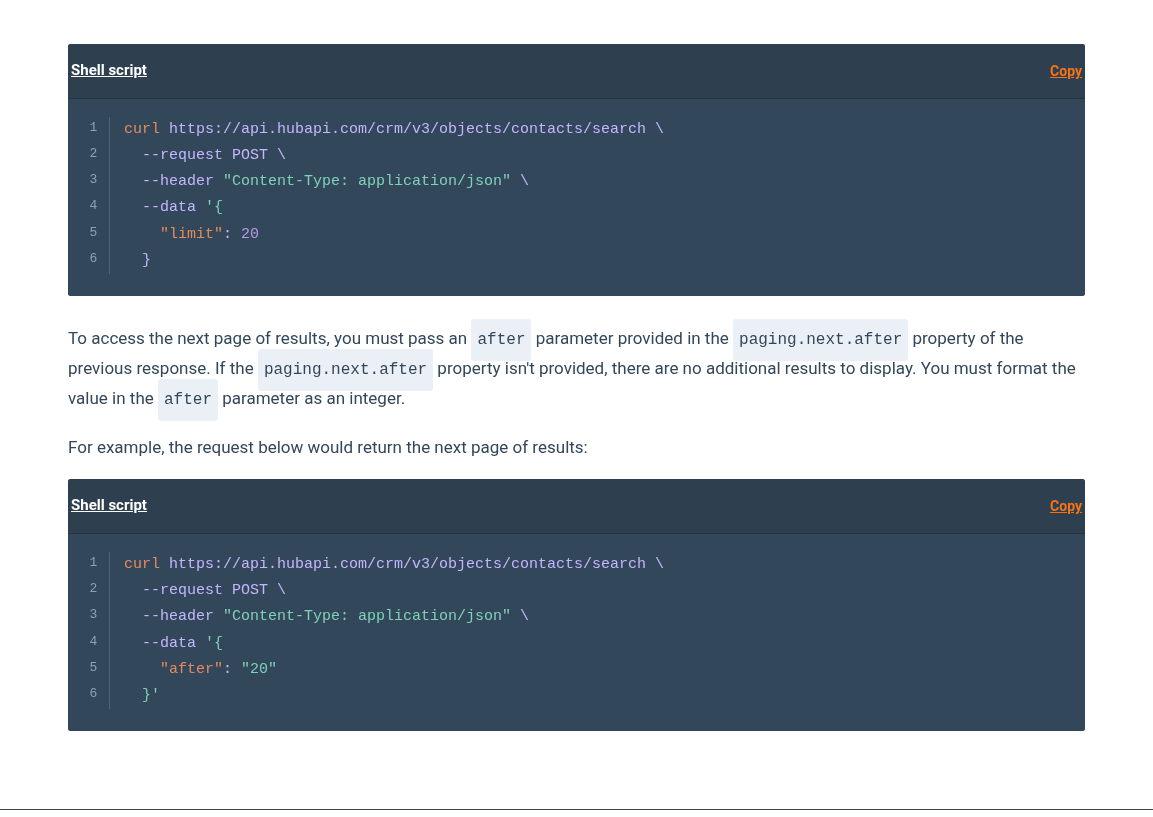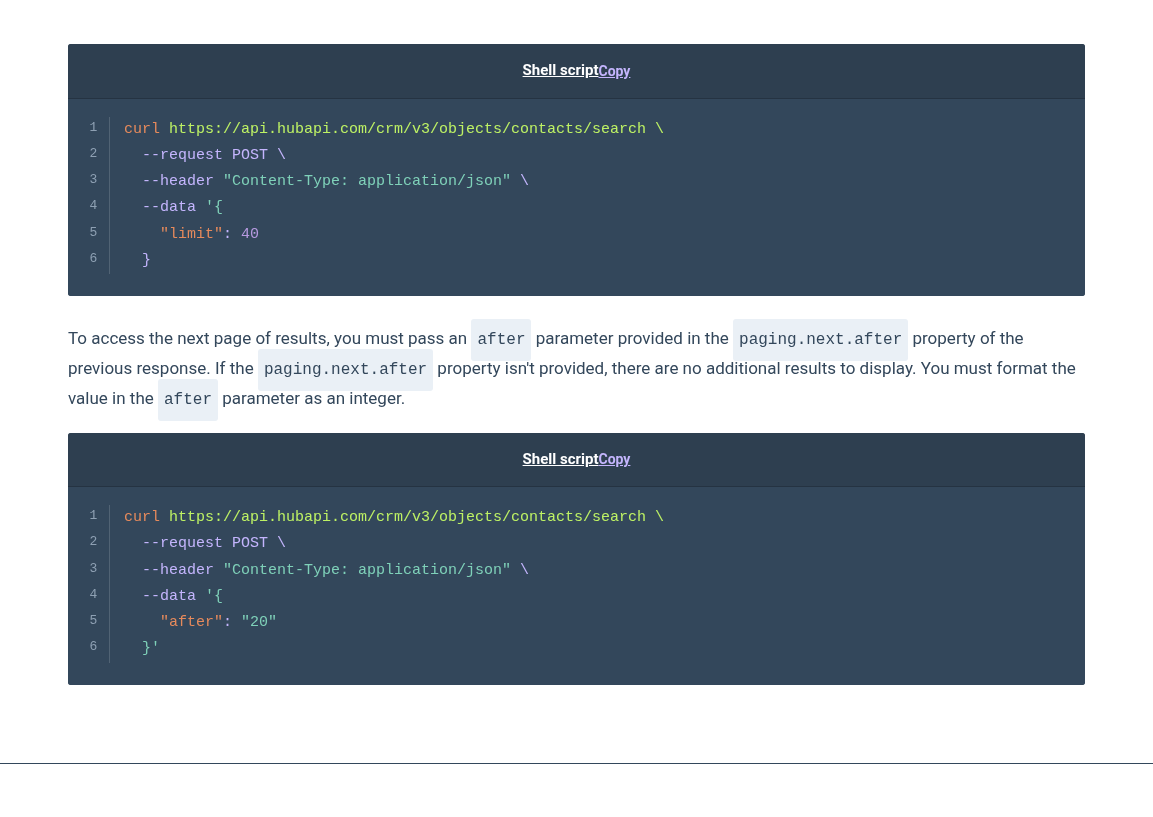--- a/index.html
+++ b/index.html
@@ -22,34 +22,34 @@
     height: 8px;
   }
   .code-block {
     background: #33475b;
     border-radius: 3px;
     margin: 18px 0 28px 0;
     overflow: hidden;
   }
   .code-header {
     background: #2e3f50;
-    padding: 14px 16px;
+    padding: 14px 3px;
     display: flex;
-    justify-content: center;
+    justify-content: space-between;
     align-items: center;
     border-bottom: 1px solid #253342;
   }
   .code-title {
     color: #ffffff;
     font-weight: 700;
     font-size: 15px;
     text-decoration: underline;
   }
   .copy-btn {
-    color: #c4b5fd;
+    color: #f97316;
     font-weight: 700;
     font-size: 14px;
     text-decoration: underline;
     cursor: pointer;
     background: none;
     border: none;
     font-family: inherit;
   }
   .code-body {
     padding: 18px 16px 22px 16px;
@@ -70,21 +70,21 @@
     margin-right: 14px;
     padding-right: 6px;
     flex-shrink: 0;
     user-select: none;
   }
   .line-content {
     white-space: pre;
     color: #eaf0f6;
   }
   .tok-cmd { color: #e68a5c; text-align: center; }
-  .tok-url { color: #bef264; }
+  .tok-url { color: #c4b5fd; }
   .tok-str { color: #7fd1b9; }
   .tok-key { color: #e68a5c; }
   .tok-num { color: #b79ae0; }
   .tok-punct { color: #c4b5fd; }
   p.body-text {
     margin: 18px 0;
     color: #33475b;
     font-size: 17px;
   }
   code.inline {
@@ -125,33 +125,34 @@
         <div class="code-line">
           <div class="line-gutter">3</div>
           <div class="line-content"><span class="tok-punct">  --header </span><span class="tok-str">"Content-Type: application/json"</span><span class="tok-punct"> \</span></div>
         </div>
         <div class="code-line">
           <div class="line-gutter">4</div>
           <div class="line-content"><span class="tok-punct">  --data </span><span class="tok-str">'{</span></div>
         </div>
         <div class="code-line">
           <div class="line-gutter">5</div>
-          <div class="line-content"><span class="tok-punct">    </span><span class="tok-key">"limit"</span><span class="tok-punct">: </span><span class="tok-num">40</span></div>
+          <div class="line-content"><span class="tok-punct">    </span><span class="tok-key">"limit"</span><span class="tok-punct">: </span><span class="tok-num">20</span></div>
         </div>
         <div class="code-line">
           <div class="line-gutter">6</div>
           <div class="line-content"><span class="tok-punct">  }</span></div>
         </div>
       </div>
   </div>
 
   <p class="body-text">
     <span>To access the next page of results, you must pass an </span><code class="inline">after</code><span> parameter provided in the </span><code class="inline">paging.next.after</code><span> property of the previous response. If the </span><code class="inline">paging.next.after</code><span> property isn't provided, there are no additional results to display. You must format the value in the </span><code class="inline">after</code><span> parameter as an integer.</span>
   </p>
 
+  <p class="body-text">For example, the request below would return the next page of results:</p>
 
   <div class="code-block">
     <div class="code-header">
       <span class="code-title">Shell script</span>
       <button class="copy-btn">Copy</button>
     </div>
     <div class="code-body">
         <div class="code-line">
           <div class="line-gutter">1</div>
           <div class="line-content"><span class="tok-cmd">curl</span><span class="tok-punct"> </span><span class="tok-url">https://api.hubapi.com/crm/v3/objects/contacts/search \</span></div>

